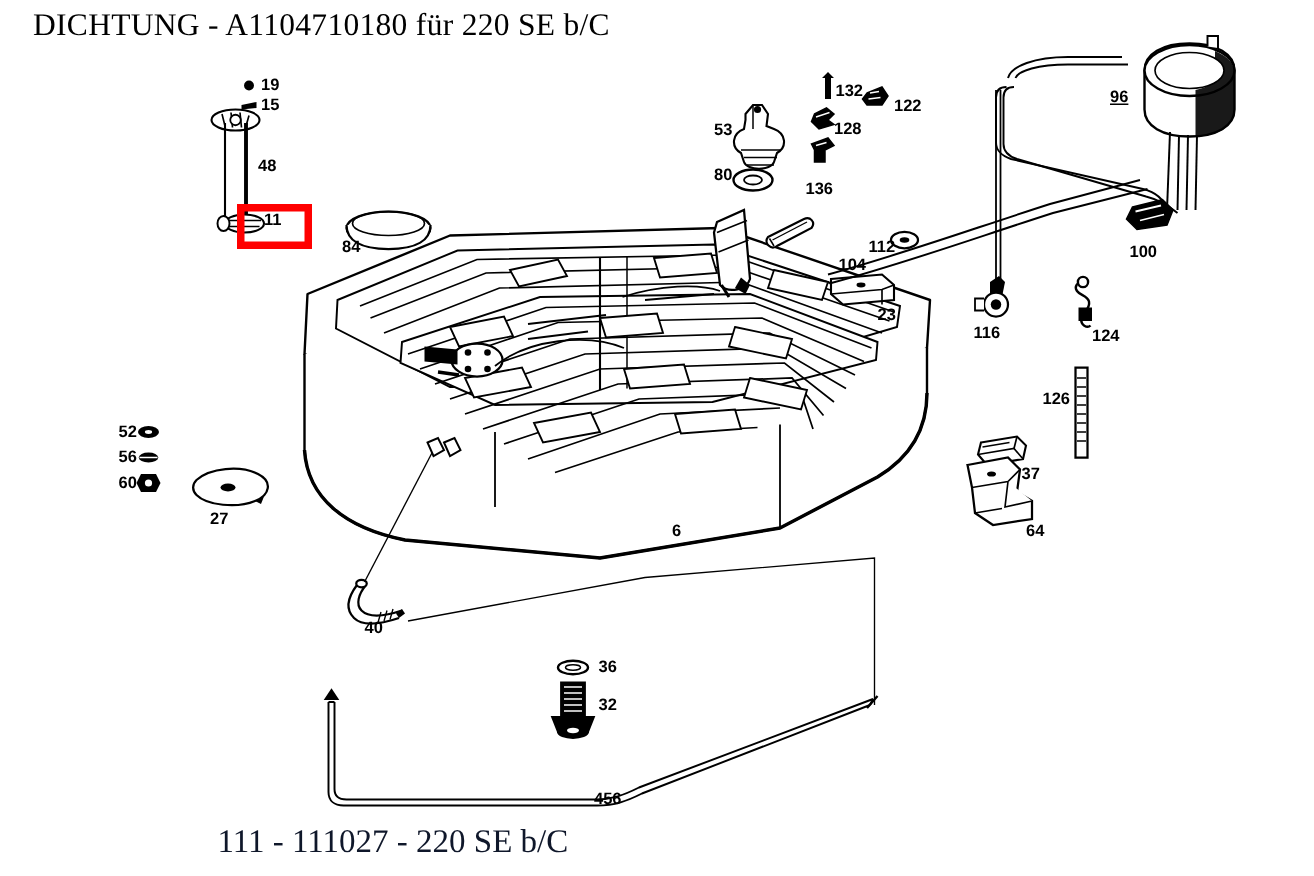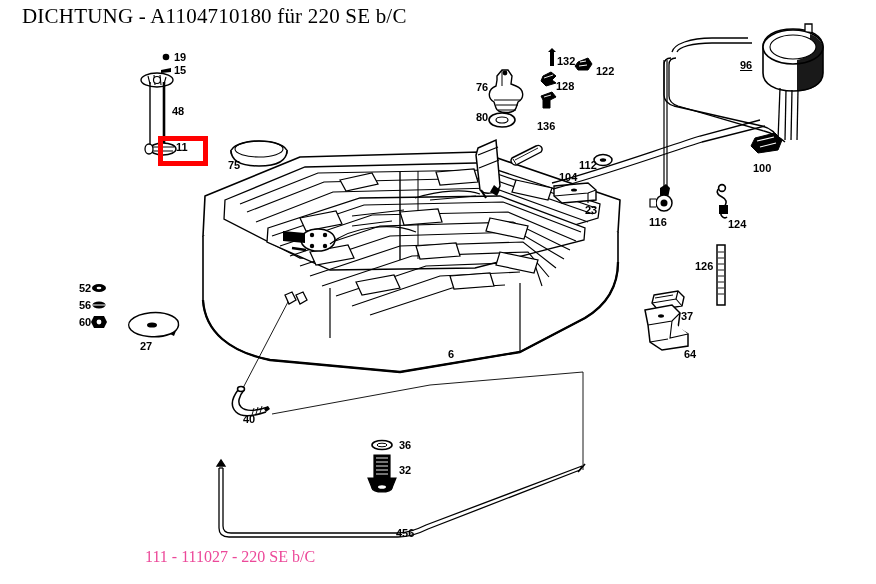--- a/index.html
+++ b/index.html
@@ -33,22 +33,22 @@
     color: #000000;
     white-space: nowrap;
     letter-spacing: 0.2px;
     text-align: right;
   }
   .caption-text {
     position: absolute;
     left: 145px;
     top: 548px;
     font-family: "Liberation Serif", "DejaVu Serif", serif;
-    font-size: 16px;
-    color: #ec4899;
+    font-size: 22px;
+    color: #0f172a;
     white-space: nowrap;
   }
   .callout {
     position: absolute;
     font-family: "Liberation Sans", "DejaVu Sans", sans-serif;
     font-weight: bold;
     font-size: 11px;
     color: #000000;
     white-space: nowrap;
     line-height: 1;
@@ -342,22 +342,22 @@
     <g fill="none" stroke="#000000" stroke-width="0.9">
       <path d="M272,414 L430,385 L583,372 L583,470"></path>
     </g>
 
   </svg>
 
   <div class="callout" style="left:174px; top:52px;">19</div>
   <div class="callout" style="left:174px; top:65px;">15</div>
   <div class="callout" style="left:172px; top:106px;">48</div>
   <div class="callout" style="left:176px; top:142px;">11</div>
-  <div class="callout" style="left:228px; top:160px;">75</div>
-  <div class="callout" style="left:476px; top:82px;">76</div>
+  <div class="callout" style="left:228px; top:160px;">84</div>
+  <div class="callout" style="left:476px; top:82px;">53</div>
   <div class="callout" style="left:476px; top:112px;">80</div>
   <div class="callout" style="left:557px; top:56px;">132</div>
   <div class="callout" style="left:556px; top:81px;">128</div>
   <div class="callout" style="left:596px; top:66px;">122</div>
   <div class="callout" style="left:537px; top:121px;">136</div>
   <div class="callout" style="left:524px; top:172px;padding-left:35px;">104</div>
   <div class="callout" style="left:579px; top:160px;">112</div>
   <div class="callout" style="left:585px; top:205px;">23</div>
   <div class="callout" style="left:740px; top:60px;text-decoration:underline;">96</div>
   <div class="callout" style="left:753px; top:163px;">100</div>

